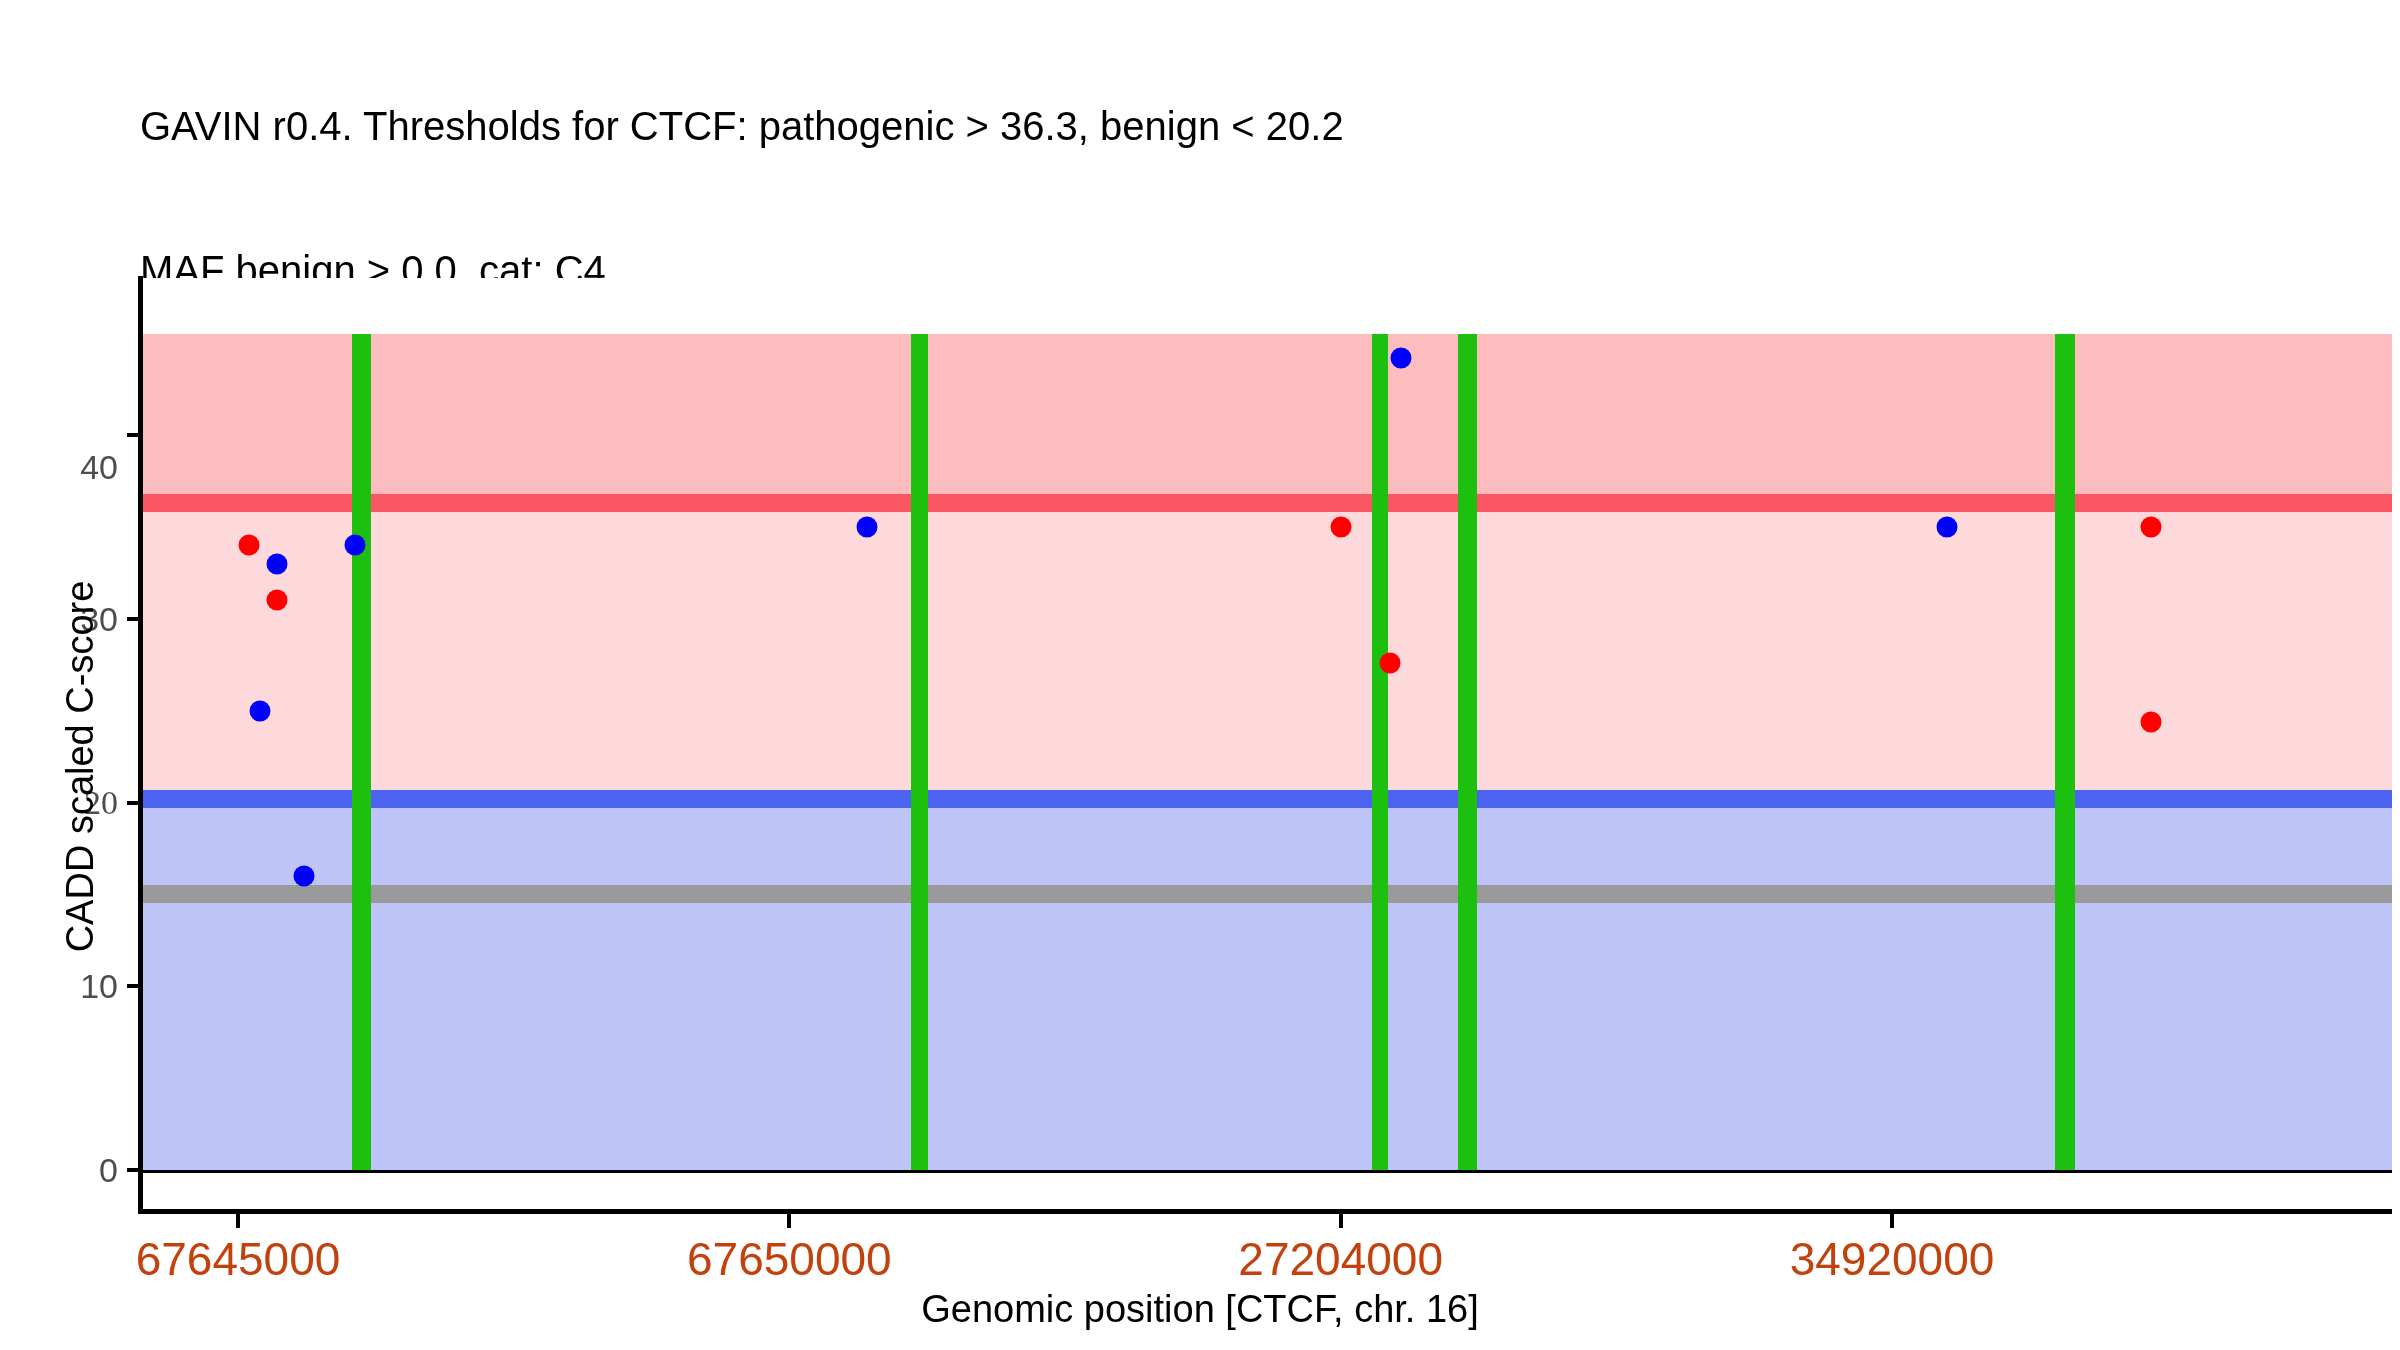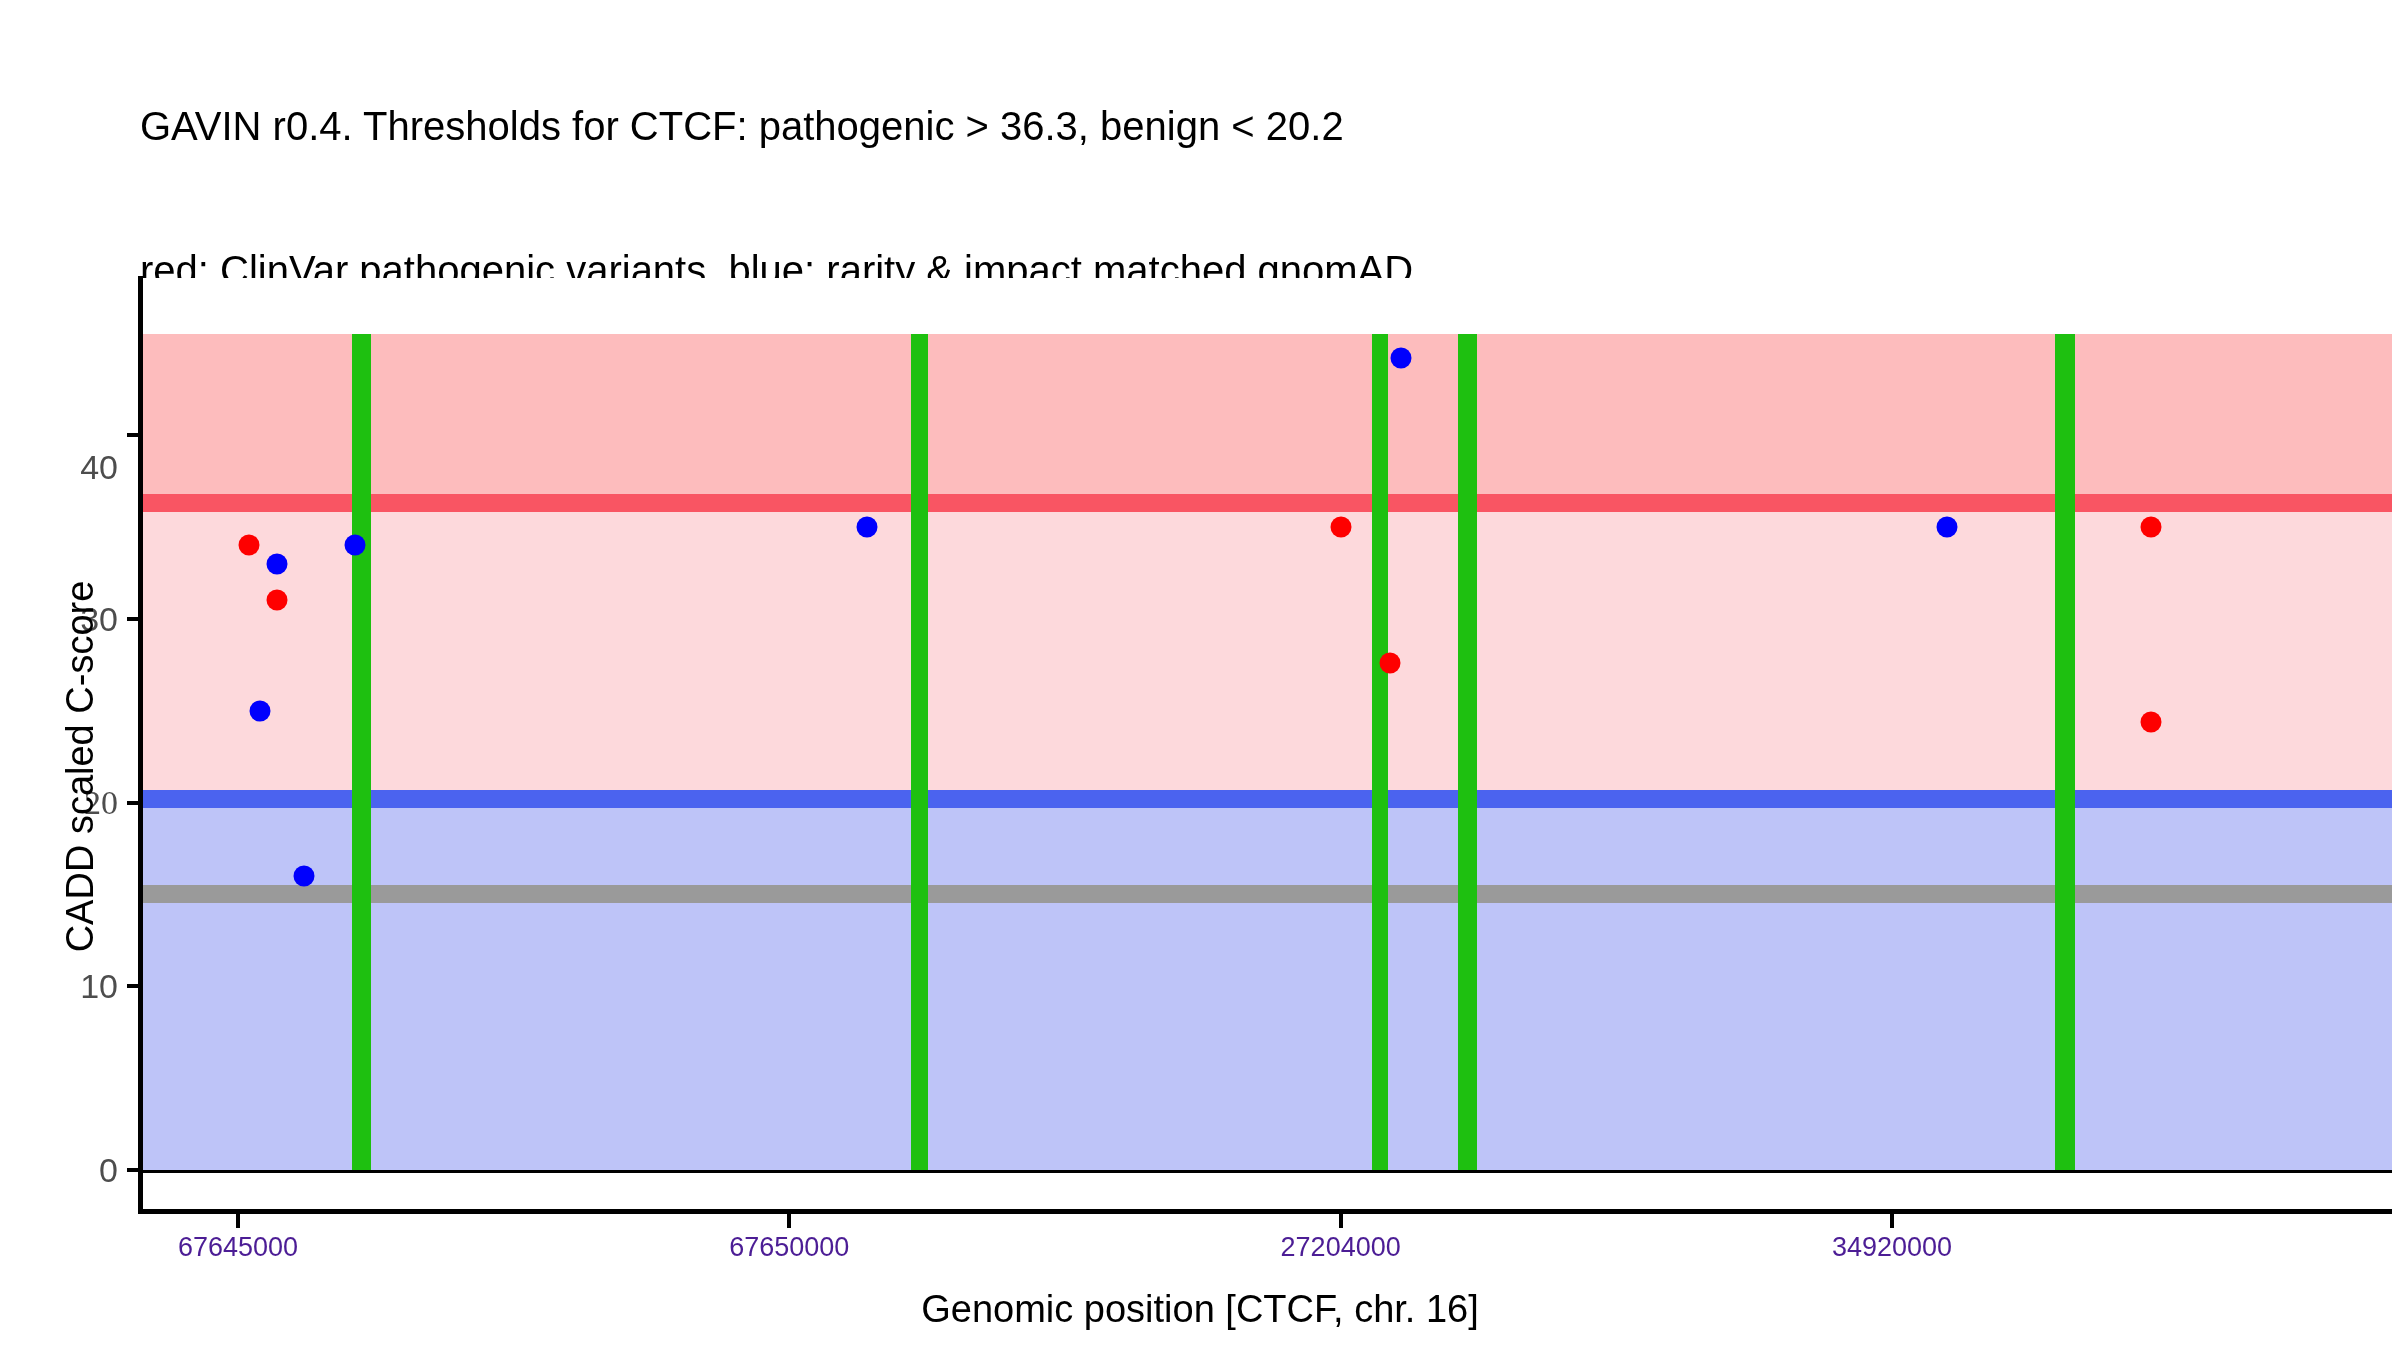--- a/index.html
+++ b/index.html
@@ -98,22 +98,22 @@
   
   .xtick{
     position:absolute;
     top:1214px;
     width:4px;height:14px;
     background:#000000;
   }
   .xlabel{
     position:absolute;
     top:1232px;
-    font-size:27px;
-    color:#4c1d95;
+    font-size:46px;
+    color:#c2410c;
     transform:translateX(-50%);
     white-space:nowrap;
   }
 
   
   .axis-title-x{
     position:absolute;
     top:1288px; left:0; width:2400px;
     text-align:center;
     font-size:38px;
@@ -130,20 +130,21 @@
     transform-origin:center center;
   }
 </style>
 </head>
 <body>
 
 <div id="root">
 
   <div class="title-block">
     <span class="title-line">GAVIN r0.4. Thresholds for CTCF: pathogenic &gt; 36.3, benign &lt; 20.2</span>
+    <span class="title-line">MAF benign &gt; 0.0, cat: C4</span>
     <span class="title-line">red: ClinVar pathogenic variants, blue: rarity &amp; impact matched gnomAD</span>
     <span class="title-line">variants, green: RefSeq exons, grey: genome-wide fallback threshold</span>
   </div>
 
   <div class="panel" id="panel">
     <div class="panel-bg"></div>
     <div id="bands">
         <div class="band band-patho-top" style="top: 55.9375px; height: 160.05px;"></div>
         <div class="band band-patho-line" style="top: 215.988px; height: 18px;"></div>
         <div class="band band-vus" style="top: 233.988px; height: 277.837px;"></div>

